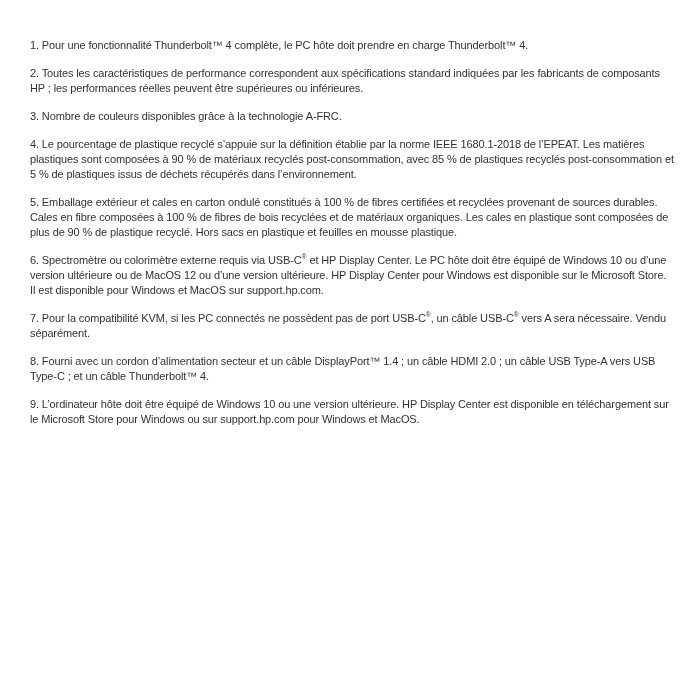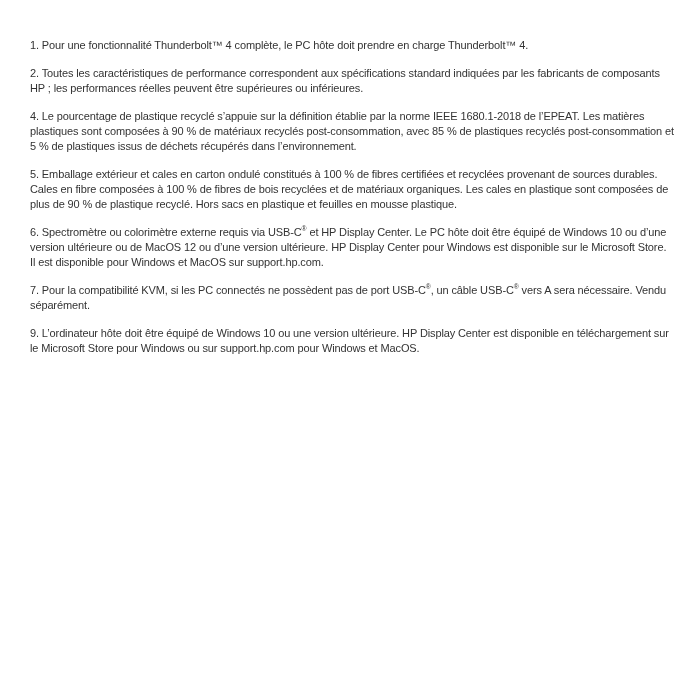--- a/index.html
+++ b/index.html
@@ -32,18 +32,20 @@
     vertical-align: super;
     line-height: 0;
   }
 </style>
 </head>
 <body>
 
 <div class="page">
   <p class="footnote">1. Pour une fonctionnalité Thunderbolt™ 4 complète, le PC hôte doit prendre en charge Thunderbolt™ 4.</p>
   <p class="footnote">2. Toutes les caractéristiques de performance correspondent aux spécifications standard indiquées par les fabricants de composants HP ; les performances réelles peuvent être supérieures ou inférieures.</p>
+  <p class="footnote">3. Nombre de couleurs disponibles grâce à la technologie A-FRC.</p>
   <p class="footnote">4. Le pourcentage de plastique recyclé s’appuie sur la définition établie par la norme IEEE 1680.1-2018 de l’EPEAT. Les matières plastiques sont composées à 90 % de matériaux recyclés post-consommation, avec 85 % de plastiques recyclés post-consommation et 5 % de plastiques issus de déchets récupérés dans l’environnement.</p>
   <p class="footnote">5. Emballage extérieur et cales en carton ondulé constitués à 100 % de fibres certifiées et recyclées provenant de sources durables. Cales en fibre composées à 100 % de fibres de bois recyclées et de matériaux organiques. Les cales en plastique sont composées de plus de 90 % de plastique recyclé. Hors sacs en plastique et feuilles en mousse plastique.</p>
   <p class="footnote">6. Spectromètre ou colorimètre externe requis via USB-C<sup>®</sup> et HP Display Center. Le PC hôte doit être équipé de Windows 10 ou d’une version ultérieure ou de MacOS 12 ou d’une version ultérieure. HP Display Center pour Windows est disponible sur le Microsoft Store. Il est disponible pour Windows et MacOS sur support.hp.com.</p>
   <p class="footnote">7. Pour la compatibilité KVM, si les PC connectés ne possèdent pas de port USB-C<sup>®</sup>, un câble USB-C<sup>®</sup> vers A sera nécessaire. Vendu séparément.</p>
+  <p class="footnote">8. Fourni avec un cordon d’alimentation secteur et un câble DisplayPort™ 1.4 ; un câble HDMI 2.0 ; un câble USB Type-A vers USB Type-C ; et un câble Thunderbolt™ 4.</p>
   <p class="footnote">9. L’ordinateur hôte doit être équipé de Windows 10 ou une version ultérieure. HP Display Center est disponible en téléchargement sur le Microsoft Store pour Windows ou sur support.hp.com pour Windows et MacOS.</p>
 </div>
 
 </body></html>

